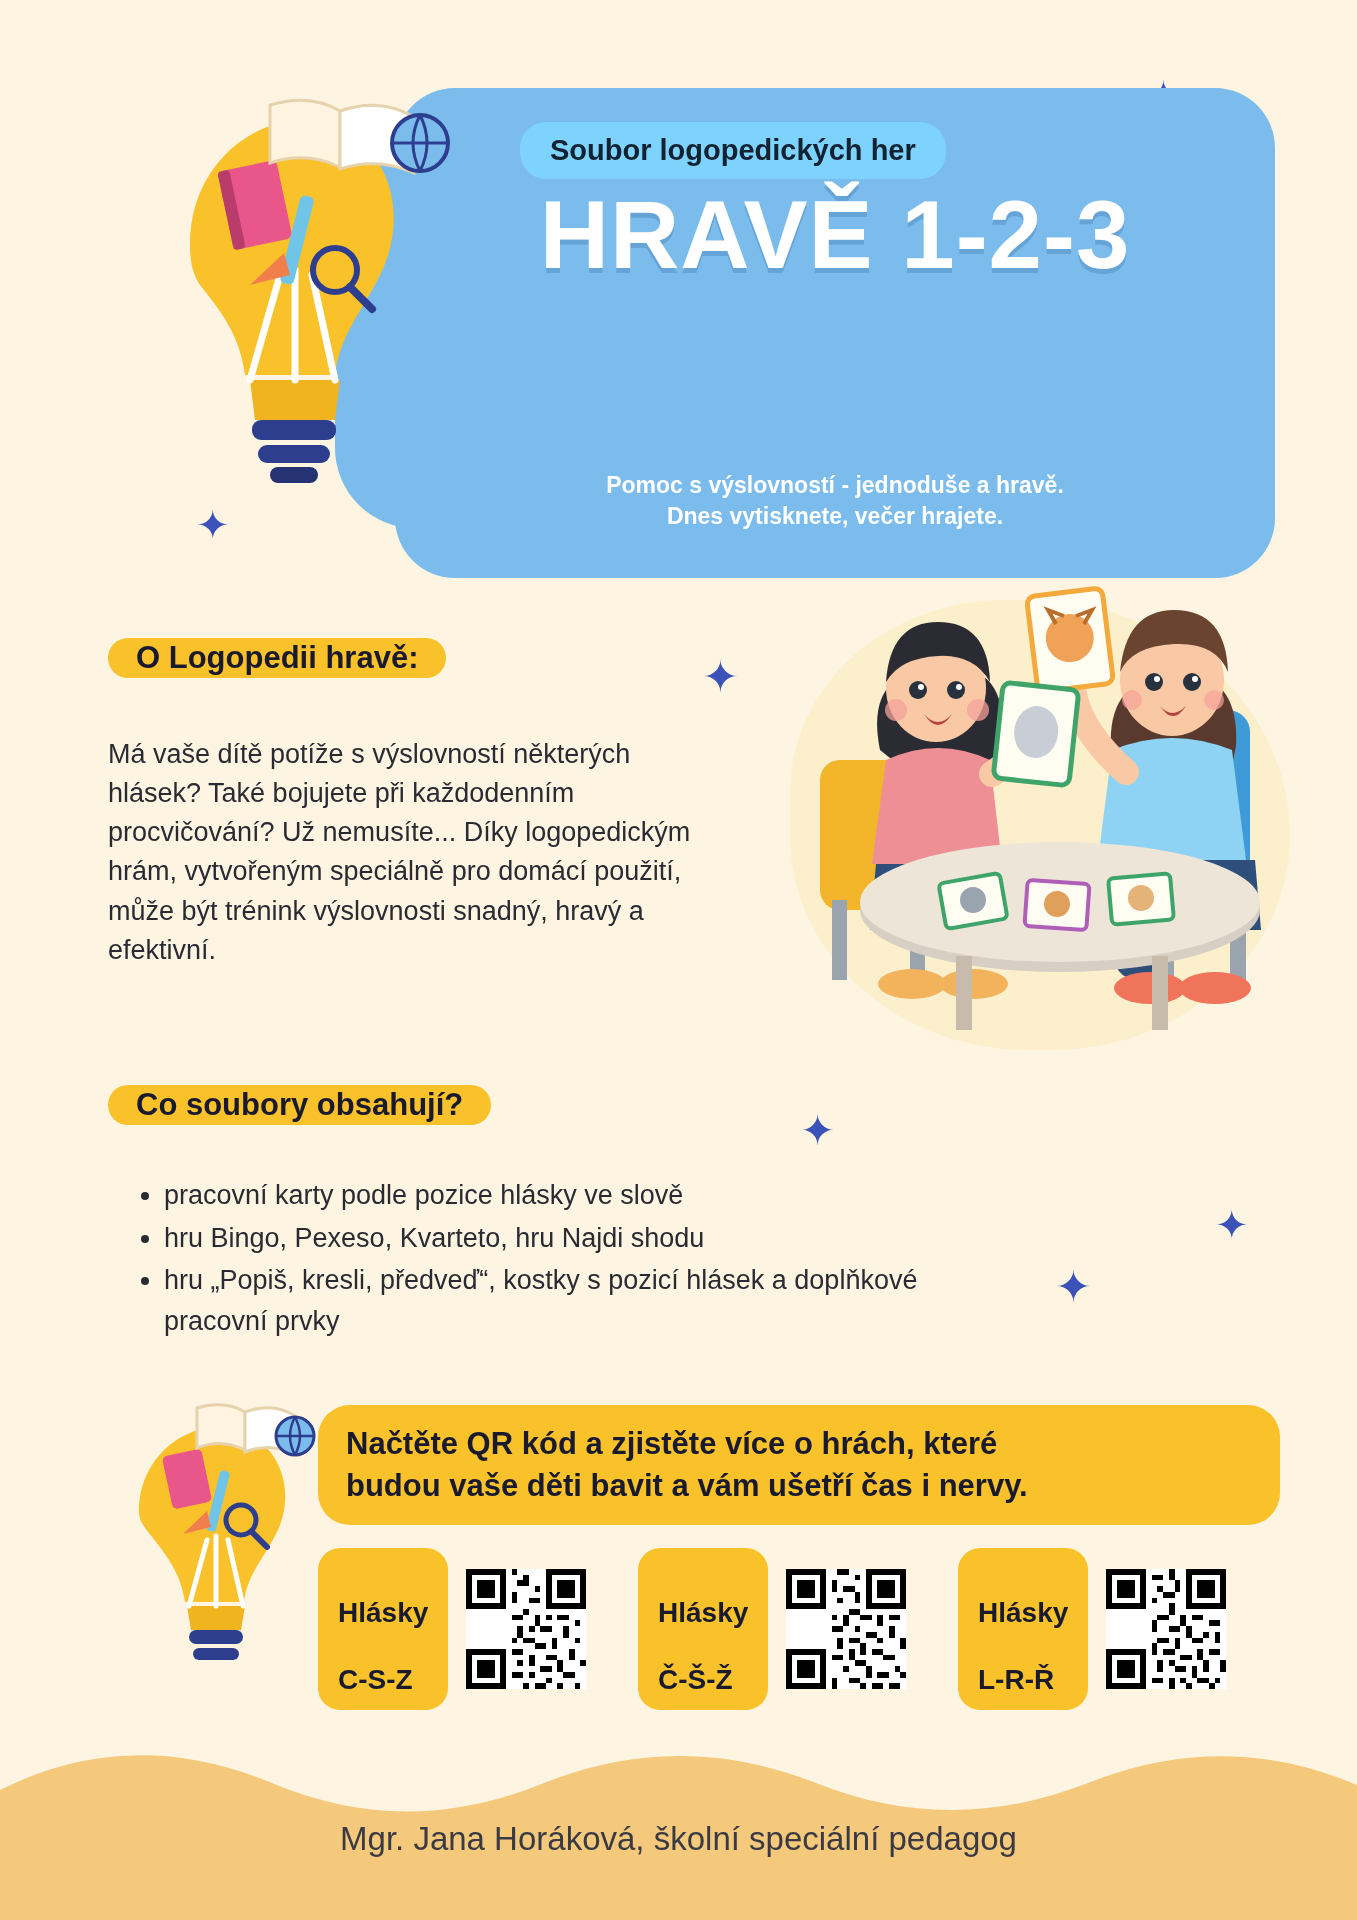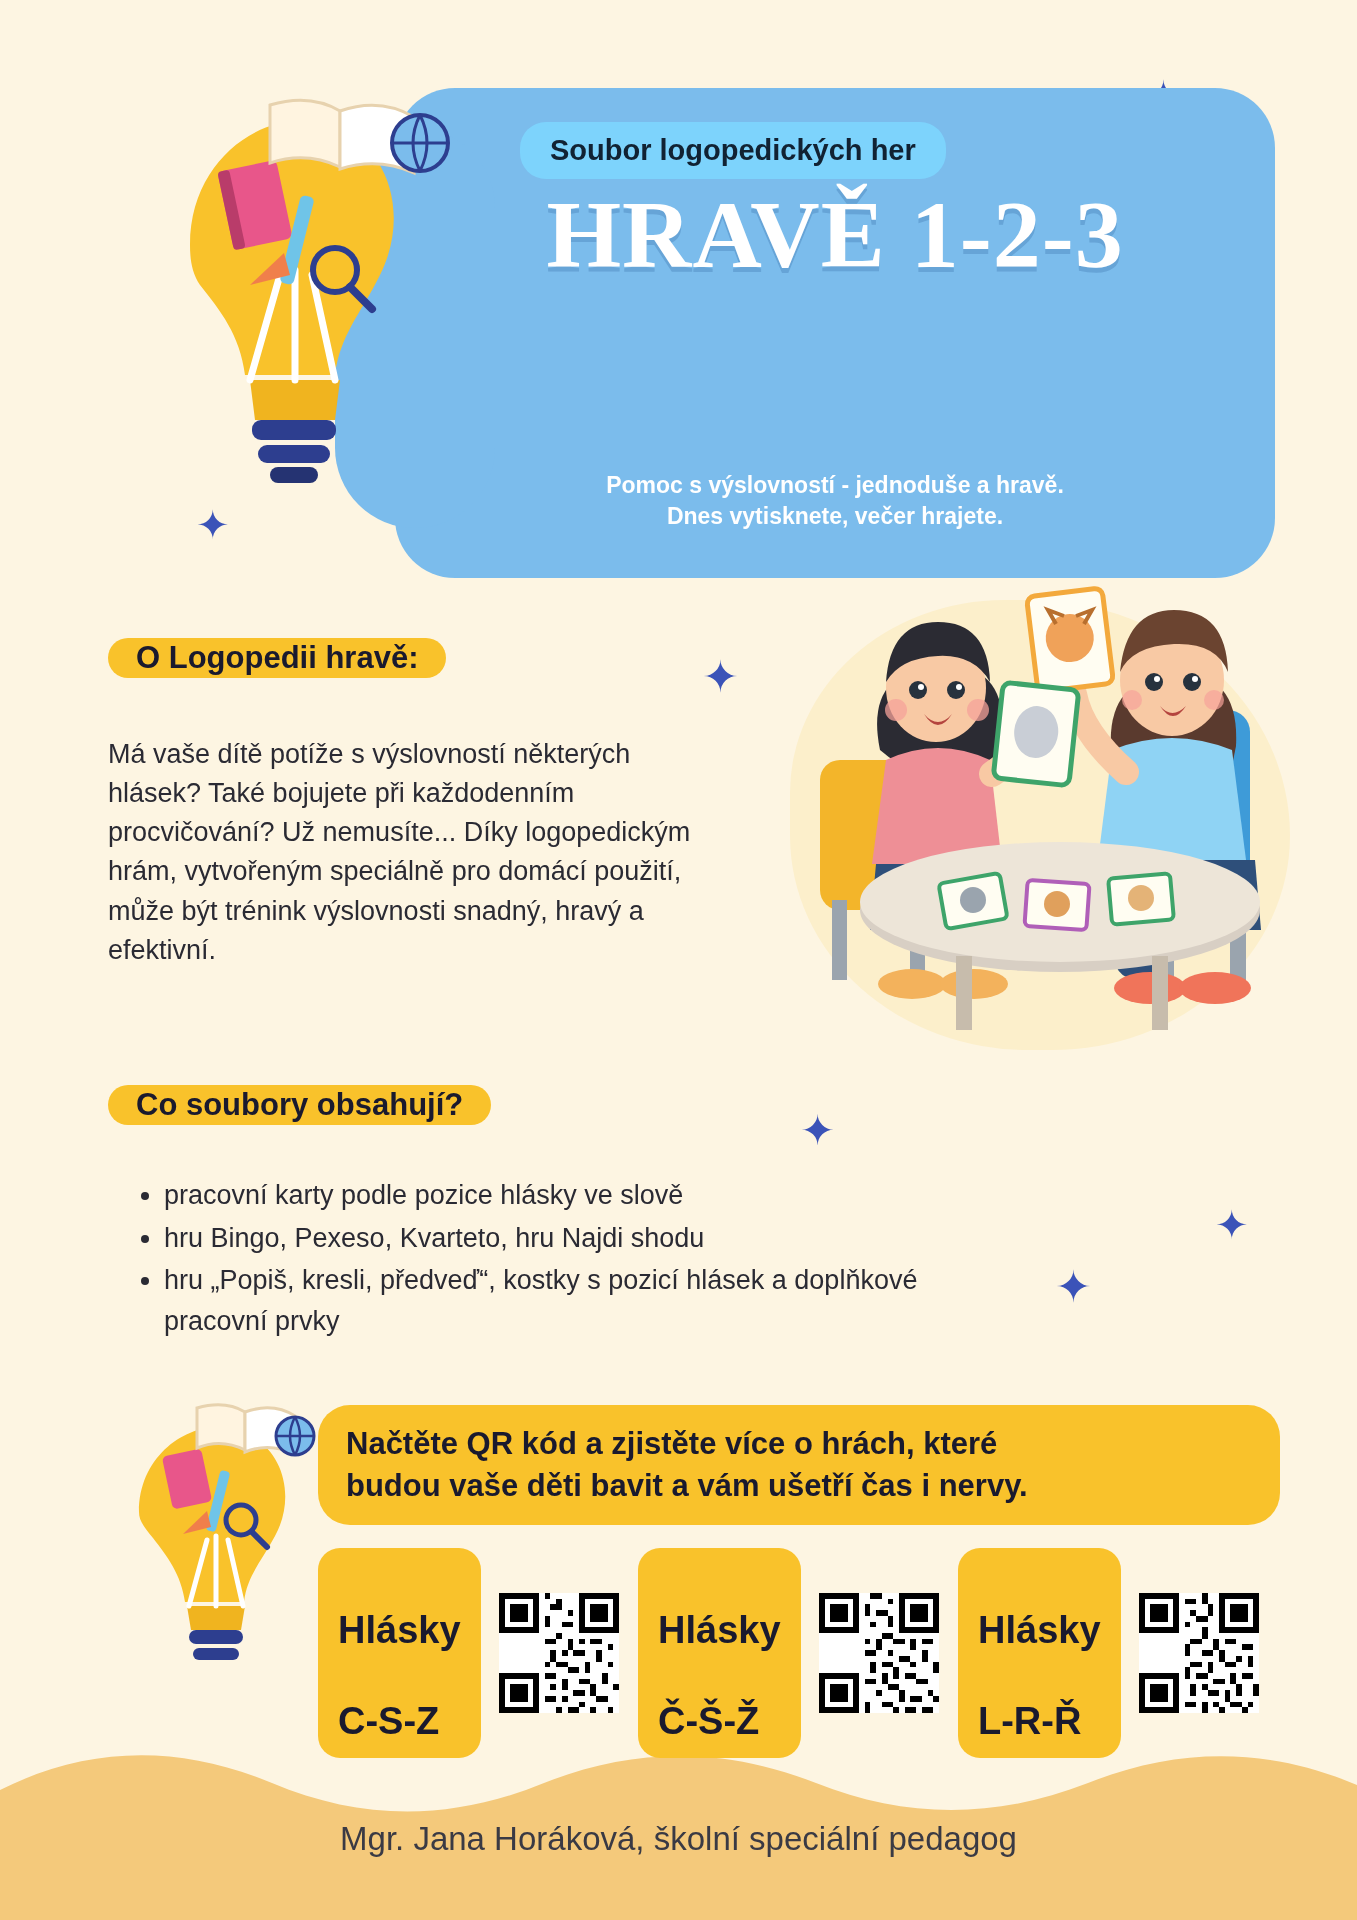--- a/index.html
+++ b/index.html
@@ -51,21 +51,21 @@
     left: 400px; top: 185px;
     width: 870px;
     text-align: center;
     color: #ffffff;
     font-weight: bold;
     z-index: 6;
     letter-spacing: 1px;
     text-shadow: 0 5px 0 rgba(40,90,150,.25);
   }
   .title-line1 { font-size: 96px; line-height: 1.0; }
-  .title-line2 { font-size: 96px; line-height: 1.05; font-family: Liberation Serif, serif; }
+  .title-line2 { font-size: 96px; line-height: 1.05; }
   .subtitle {
     position: absolute;
     left: 400px; top: 470px;
     width: 870px;
     text-align: center;
     color: #ffffff;
     font-weight: bold;
     font-size: 23px;
     line-height: 1.35;
     z-index: 6;
@@ -128,21 +128,21 @@
   }
   .bulb-bottom { position: absolute; left: 105px; top: 1400px; width: 215px; height: 265px; z-index: 5;}
 
   .qr-row { position: absolute; left: 318px; top: 1540px; width: 980px; height: 150px; z-index: 5;}
   .qr-item { position: absolute; display: flex; align-items: center; }
   .qr-label {
     background: #F9C22B;
     border-radius: 22px;
     padding: 14px 20px;
     font-weight: bold;
-    font-size: 38px;
+    font-size: 28px;
     line-height: 1.2;
     color: #1a1a2e;
     text-align: left;
     white-space: pre-line;
   }
   .qr-code { margin-left: 18px; }
 
   
   .footer-wave { position: absolute; left: 0; top: 1735px; width: 1357px; height: 185px; z-index: 2;}
   .footer-text {

